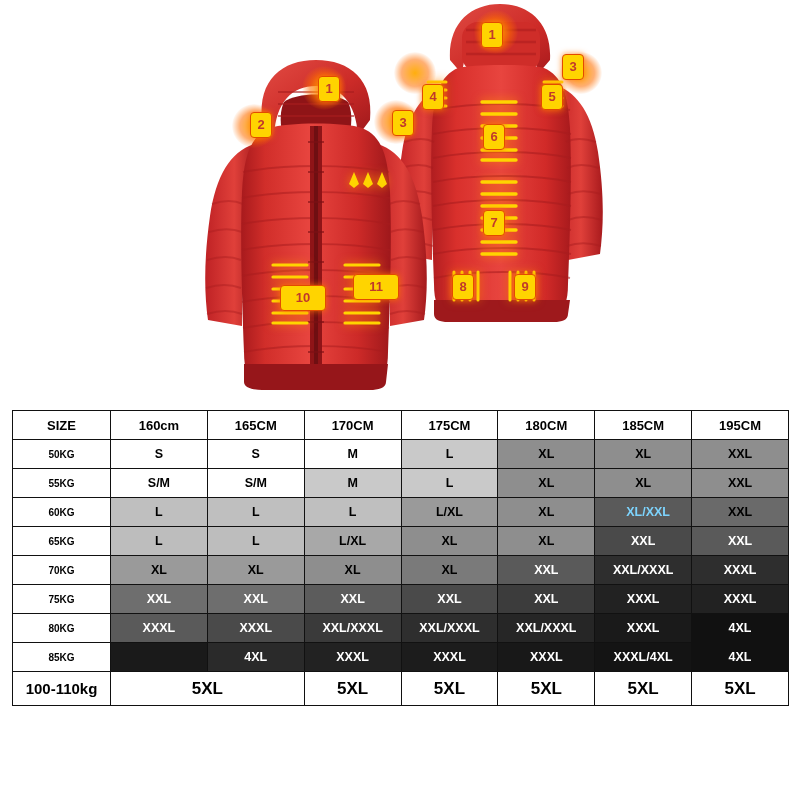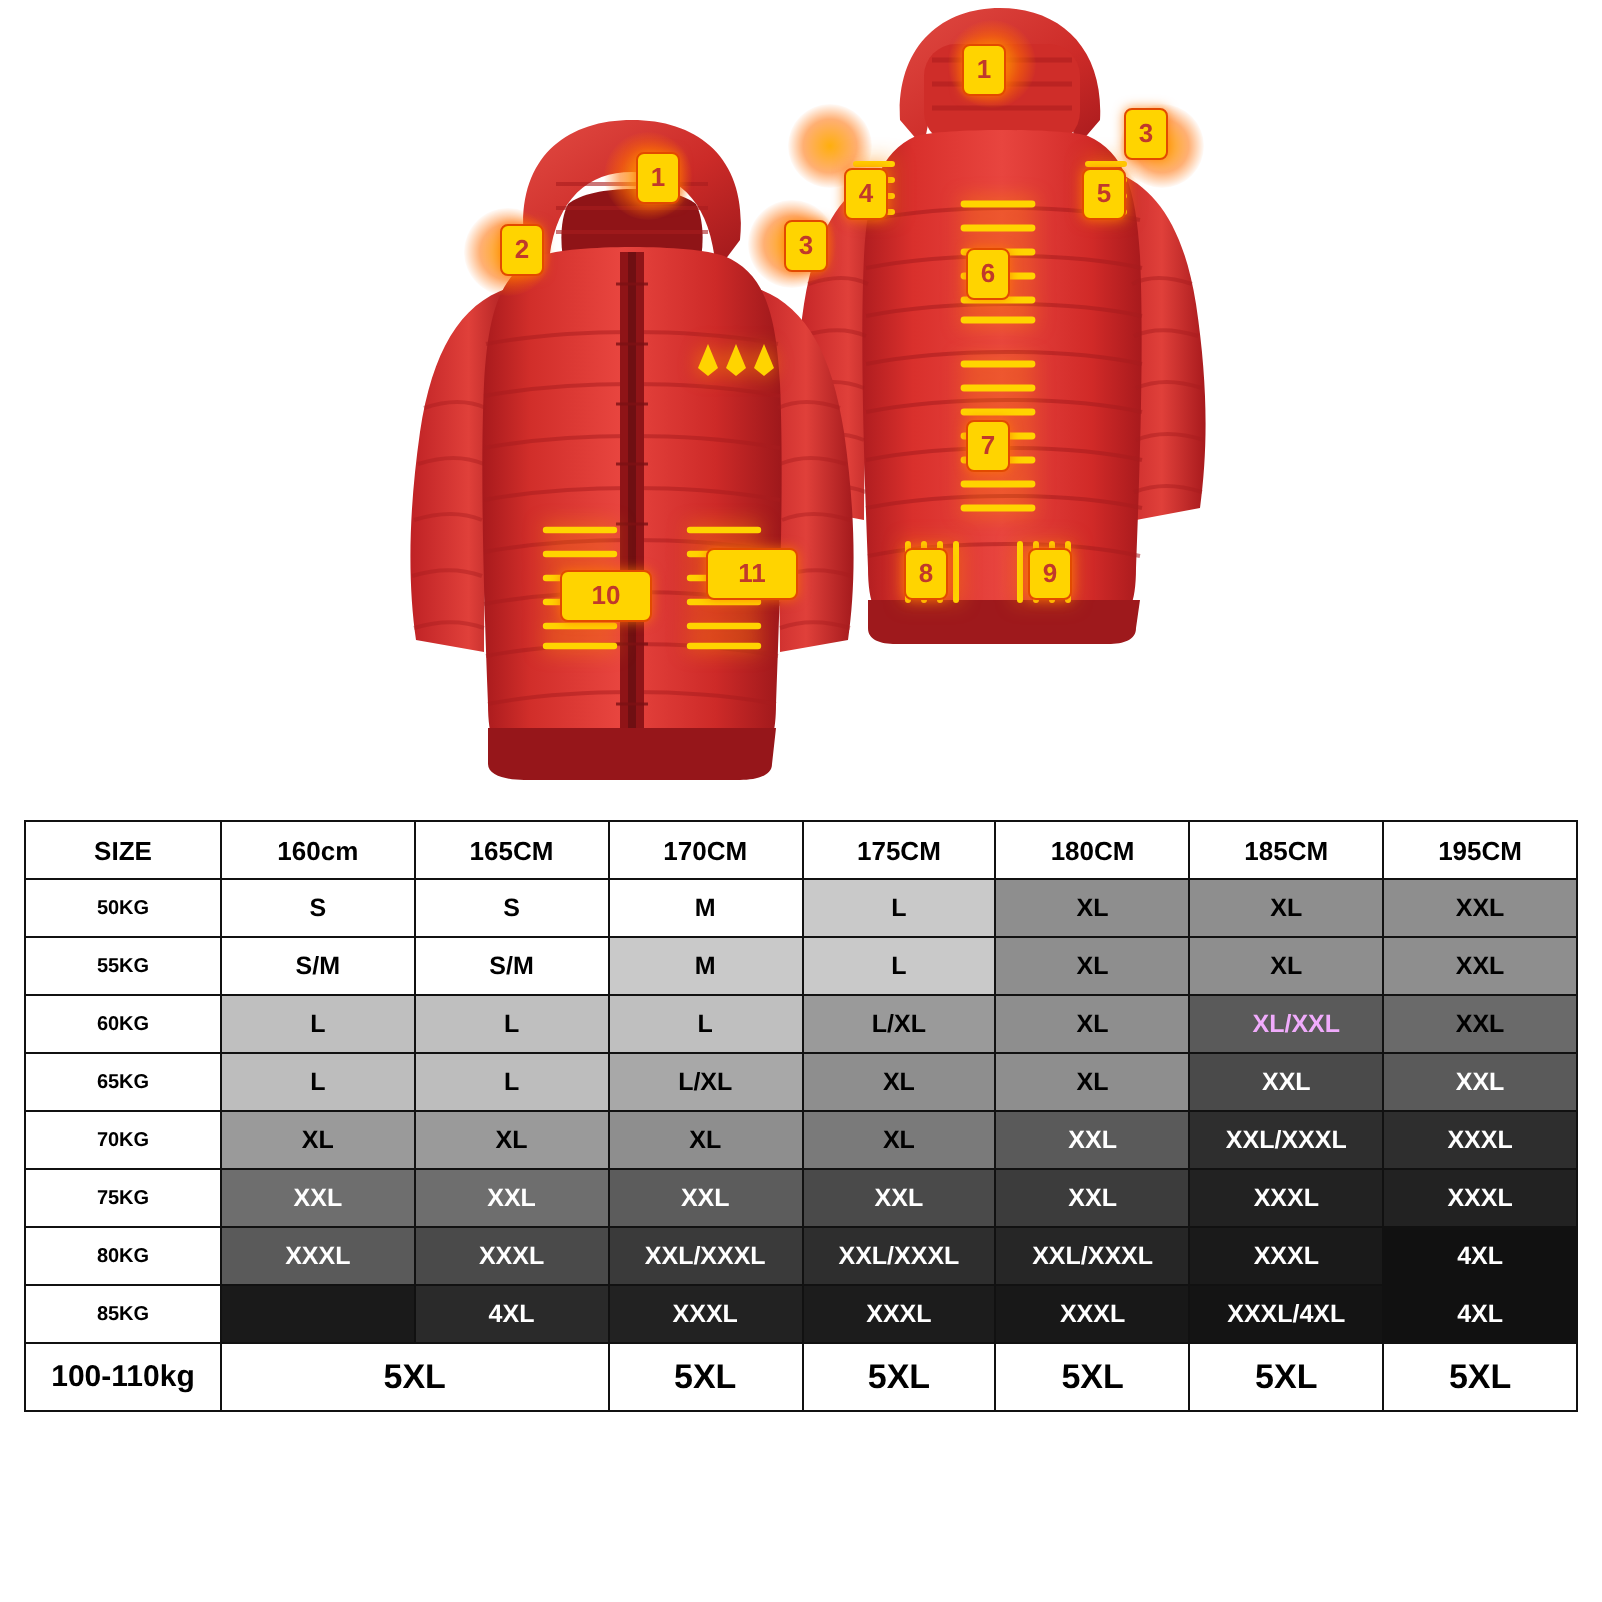--- a/index.html
+++ b/index.html
@@ -356,21 +356,21 @@
             <td style="background: rgb(142, 142, 142); color: rgb(0, 0, 0);">XL</td>
             <td style="background: rgb(142, 142, 142); color: rgb(0, 0, 0);">XXL</td>
           </tr>
           <tr>
             <td class="rowhead col-size">60KG</td>
             <td style="background: rgb(191, 191, 191); color: rgb(0, 0, 0);">L</td>
             <td style="background: rgb(191, 191, 191); color: rgb(0, 0, 0);">L</td>
             <td style="background: rgb(191, 191, 191); color: rgb(0, 0, 0);">L</td>
             <td style="background: rgb(154, 154, 154); color: rgb(0, 0, 0);">L/XL</td>
             <td style="background: rgb(142, 142, 142); color: rgb(0, 0, 0);">XL</td>
-            <td style="background: rgb(90, 90, 90); color: #f0abfc; padding-left: 10px;">XL/XXL</td>
+            <td style="background: rgb(90, 90, 90); color: #7dd3fc; padding-left: 10px;">XL/XXL</td>
             <td style="background: rgb(106, 106, 106); color: rgb(0, 0, 0);">XXL</td>
           </tr>
           <tr>
             <td class="rowhead col-size">65KG</td>
             <td style="background: rgb(189, 189, 189); color: rgb(0, 0, 0);">L</td>
             <td style="background: rgb(189, 189, 189); color: rgb(0, 0, 0);">L</td>
             <td style="background: rgb(168, 168, 168); color: rgb(0, 0, 0);">L/XL</td>
             <td style="background: rgb(142, 142, 142); color: rgb(0, 0, 0);">XL</td>
             <td style="background: rgb(142, 142, 142); color: rgb(0, 0, 0);">XL</td>
             <td style="background: rgb(74, 74, 74); color: rgb(255, 255, 255);">XXL</td>

